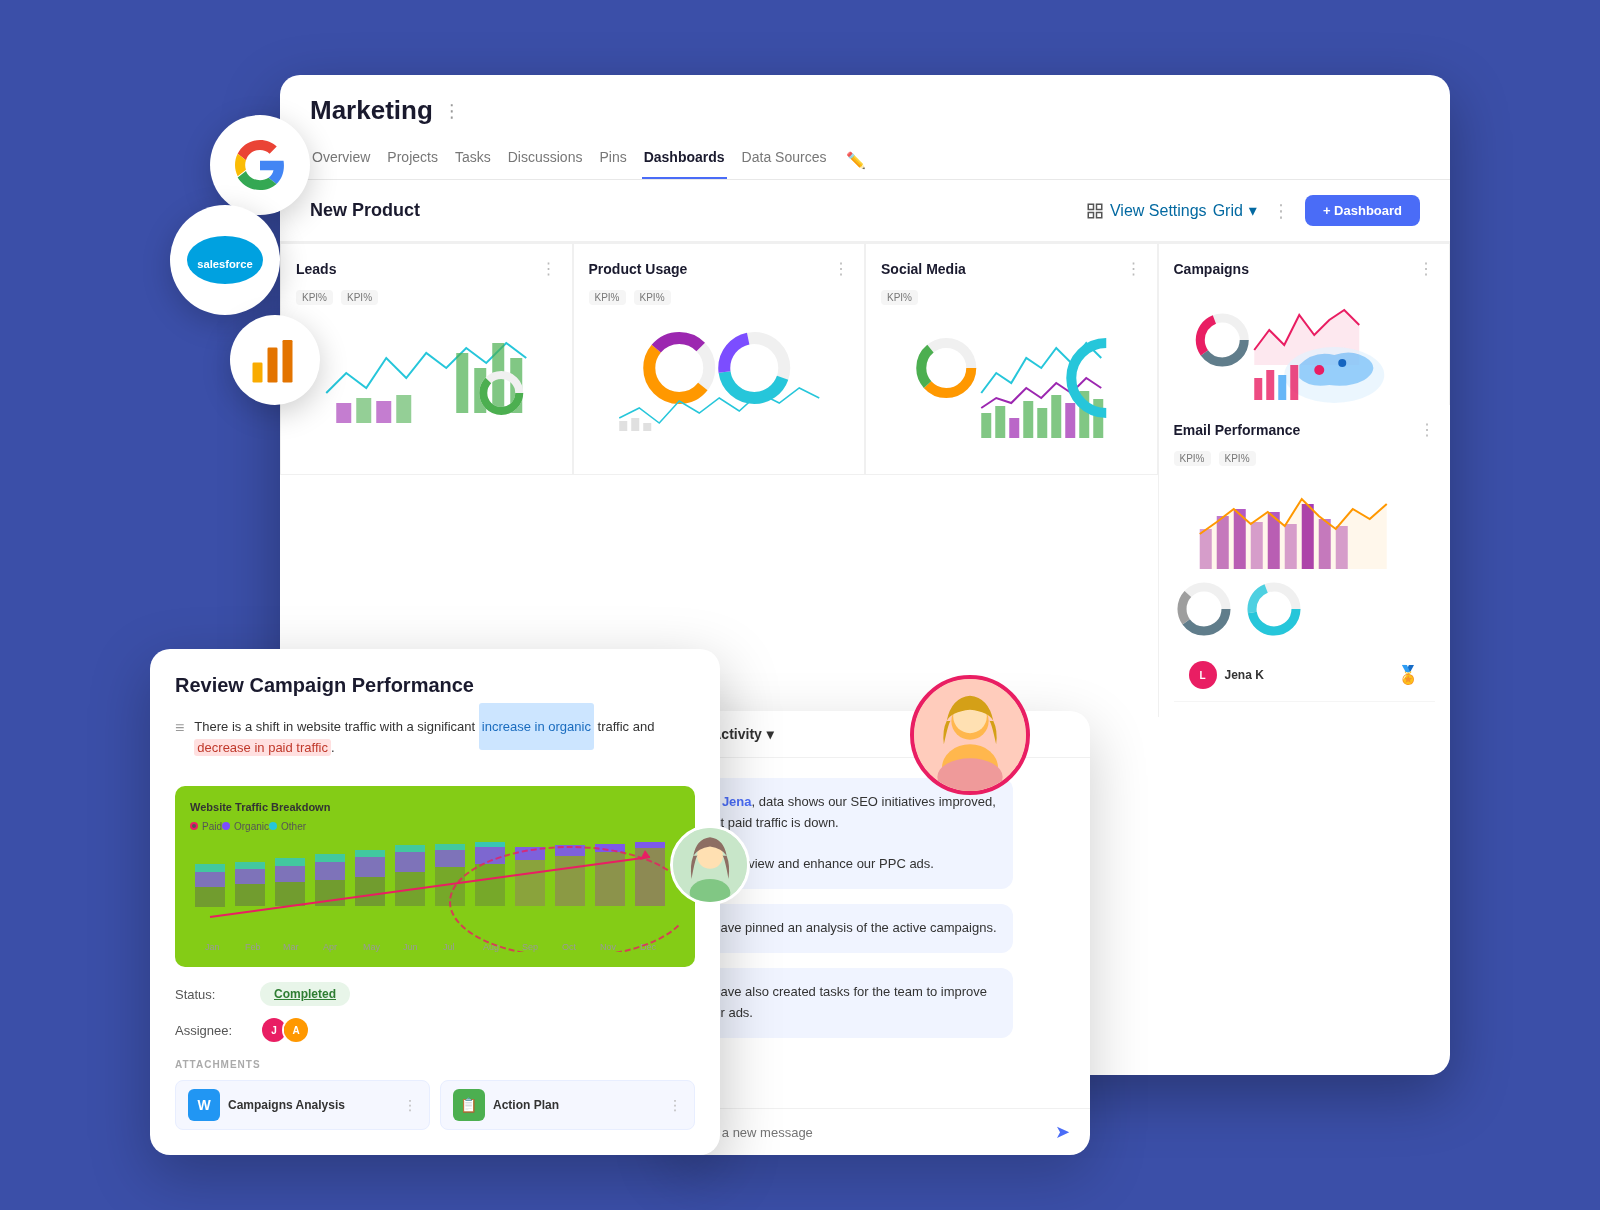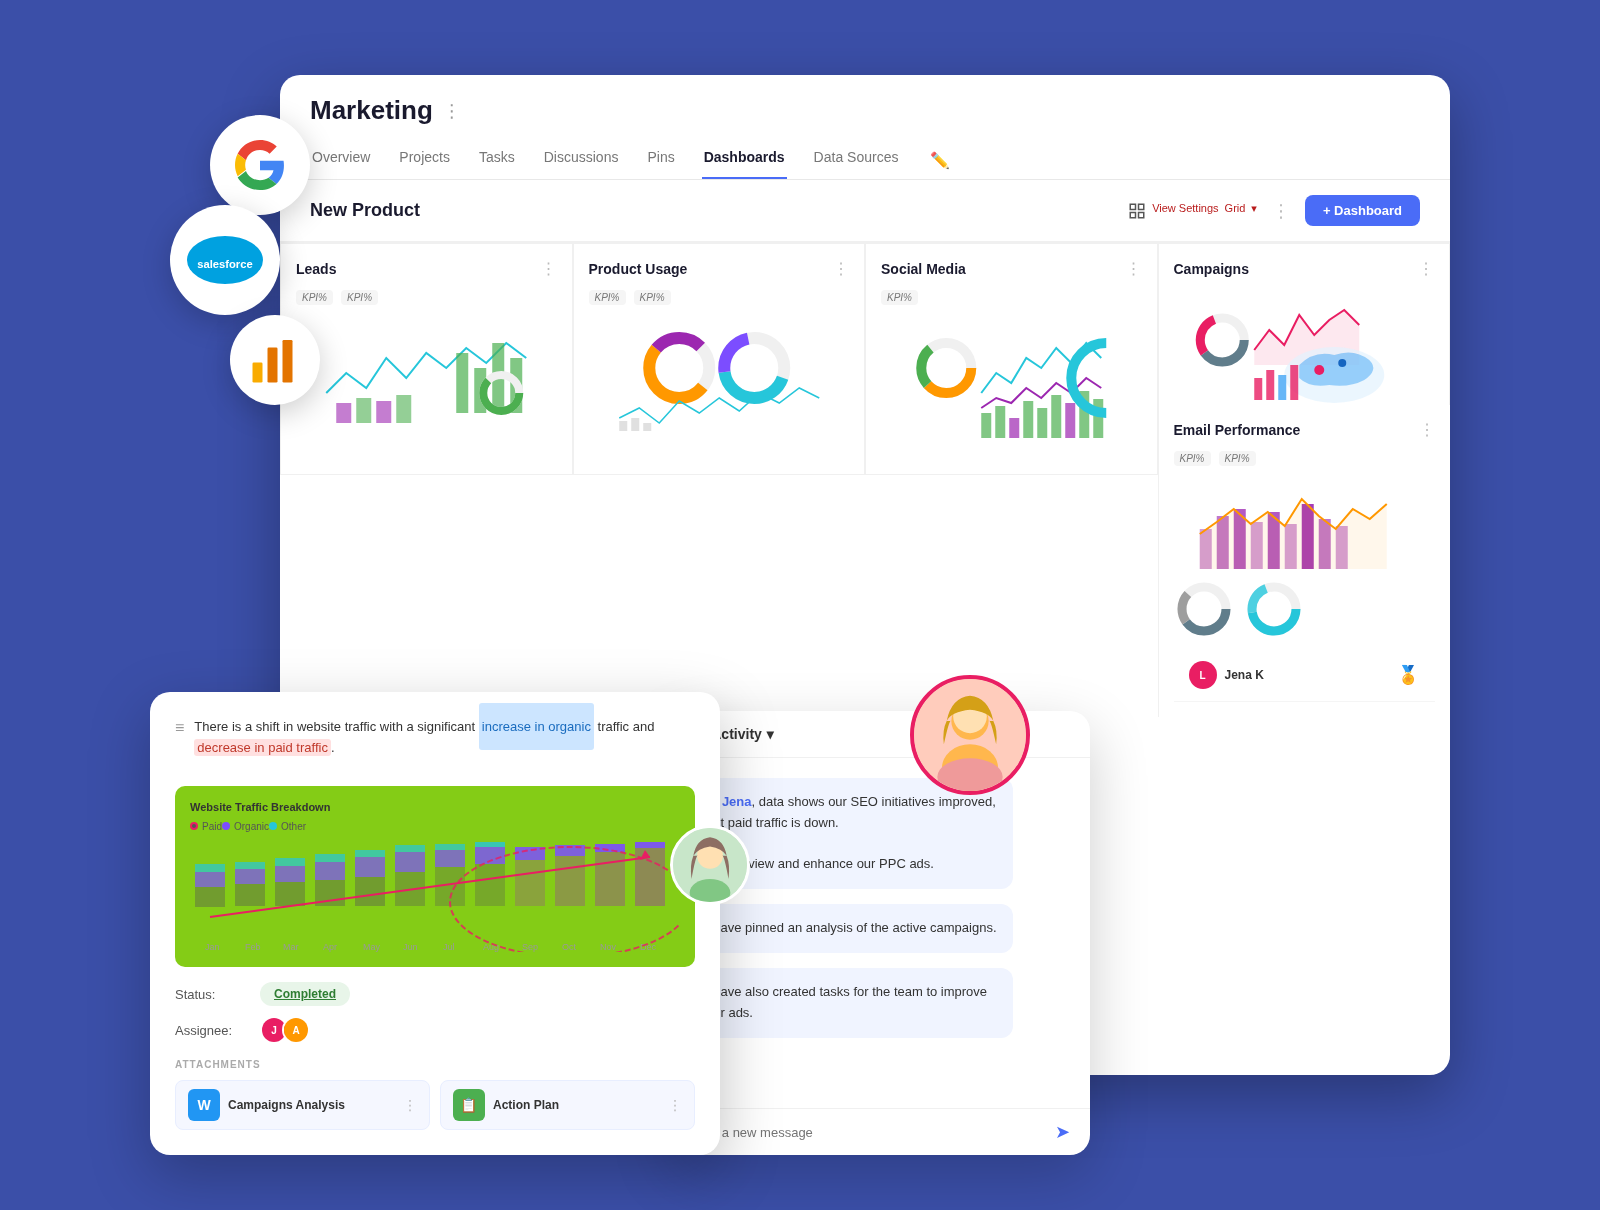--- a/index.html
+++ b/index.html
@@ -79,21 +79,21 @@
       font-weight: 700;
       color: #1a1a2e;
     }
     .dots-icon {
       color: #999;
       font-size: 18px;
       cursor: pointer;
     }
     .nav-tabs {
       display: flex;
-      gap: 25px;
+      gap: 13px;
       align-items: center;
       text-align: center;
     }
     .nav-tab {
       padding: 8px 2px 12px;
       font-size: 14px;
       color: #777;
       cursor: pointer;
       border-bottom: 2px solid transparent;
       text-decoration: none;
@@ -121,24 +121,24 @@
       font-weight: 600;
       color: #1a1a2e;
     }
     .toolbar-right {
       display: flex;
       align-items: center;
       gap: 15px;
     }
     .view-settings {
       display: flex;
-      align-items: flex-start;
+      align-items: flex-end;
       gap: 6px;
-      font-size: 11px;
-      color: #b91c1c;
+      font-size: 16px;
+      color: #0369a1;
       cursor: pointer;
     }
     .add-dashboard-btn {
       background: #4a6cf7;
       color: white;
       border: none;
       padding: 8px 18px;
       border-radius: 8px;
       font-size: 13px;
       font-weight: 600;
@@ -179,21 +179,20 @@
       display: flex;
       gap: 8px;
       margin-bottom: 8px;
     }
     .kpi-badge {
       background: #f5f5f5;
       border-radius: 4px;
       padding: 2px 6px;
       font-size: 10px;
       color: #777;
-      font-style: italic;
     }
 
     
     .review-card {
       position: absolute;
       bottom: 0;
       left: 0;
       width: 570px;
       background: white;
       border-radius: 20px;
@@ -722,20 +721,21 @@
           <div class="mini-avatar" style="background:#e91e63;">L</div>
           <span class="person-name">Jena K</span>
         </div>
         <span class="medal-icon">🏅</span>
       </div>
     </div>
 
   </div>
 
   <div class="review-card">
+    <h2 class="review-title">Review Campaign Performance</h2>
 
     <div style="display:flex;align-items:flex-start;gap:10px;margin-bottom:12px;">
       <span style="color:#999;font-size:16px;margin-top:2px;">≡</span>
       <p class="review-text">
         <span>There is a shift in website traffic with a significant </span><span class="highlight-blue">increase in organic</span><span> traffic and </span><span class="highlight-pink">decrease in paid traffic</span><span>.</span>
       </p>
     </div>
 
     <div class="traffic-chart">
       <div class="traffic-title">Website Traffic Breakdown</div>

